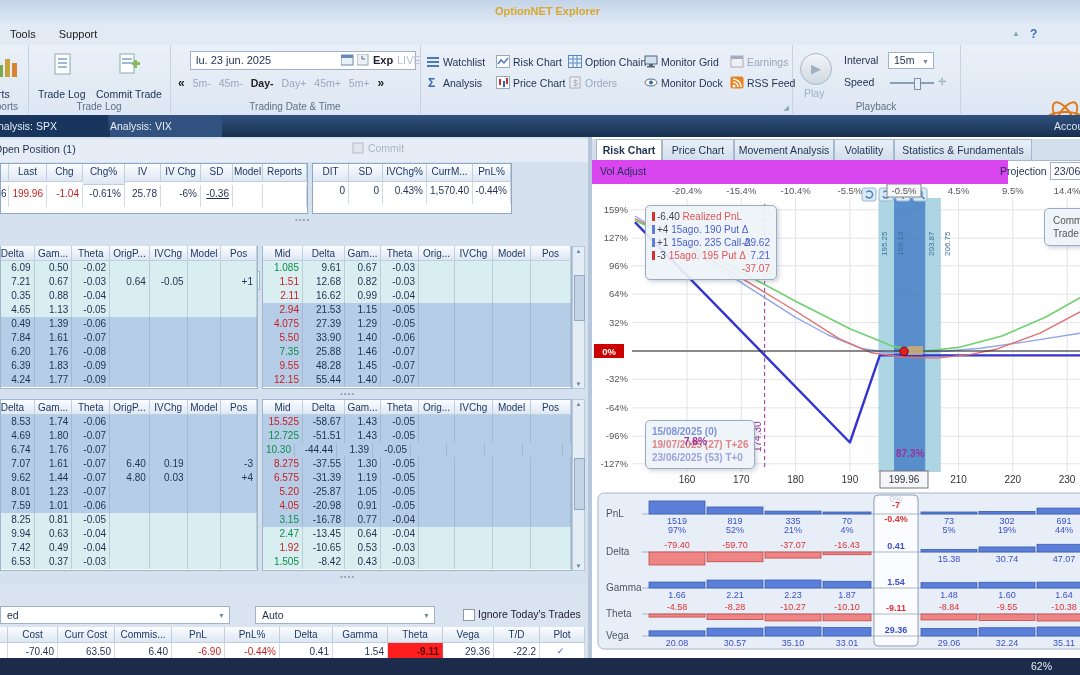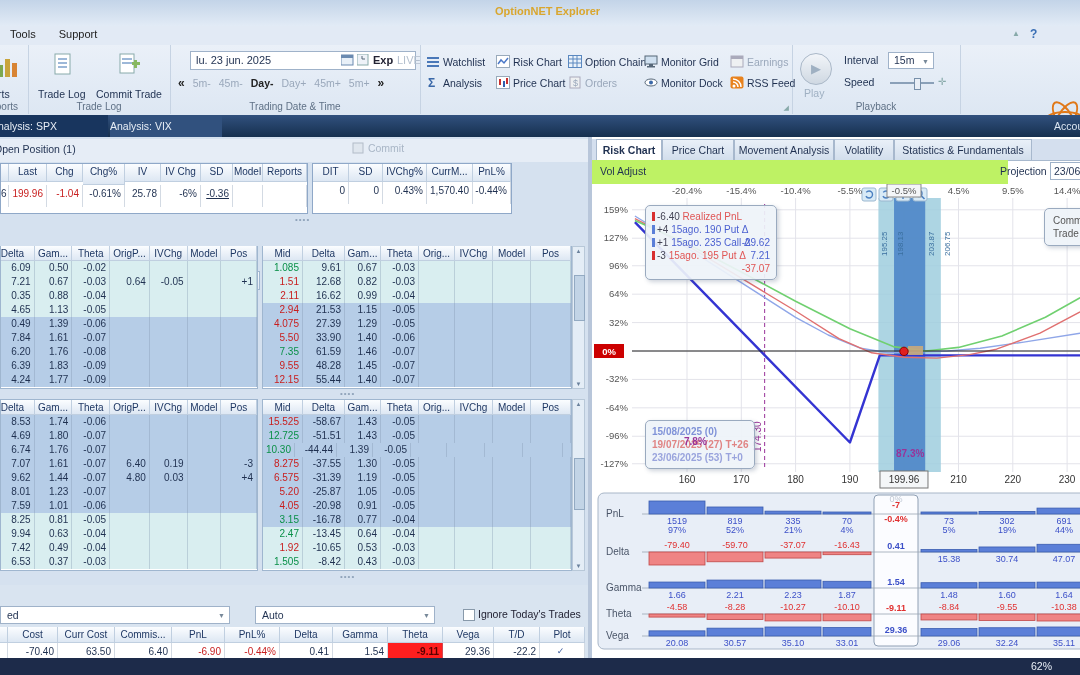--- a/index.html
+++ b/index.html
@@ -72,21 +72,21 @@
   .bot-dd{position:absolute;top:606px;height:18px;background:#fff;border:1px solid #9fb2c9;font-size:10.5px;padding:2px 0 0 6px;box-sizing:border-box;}
   #ignore-box{left:463px;top:609px;width:10px;height:10px;background:#fff;border:1px solid #8899aa;}
   #ignore-label{left:478px;top:608px;font-size:10.5px;color:#223;}
   
   #vsep{left:588px;top:137px;width:4px;height:521px;background:#b8c6da;}
   #rightpanel{left:592px;top:137px;width:488px;height:521px;background:#fff;}
   #rp-tabrow{left:592px;top:139px;width:488px;height:21px;background:#d4dfee;border-bottom:1px solid #a7b8cd;}
   .rtab{position:absolute;top:0;height:21px;box-sizing:border-box;border:1px solid #a7b8cd;border-bottom:none;
       background:linear-gradient(#e9f0f8,#d2deec);font-size:10.5px;text-align:center;padding-top:4px;color:#1f3050;}
   .rtab.active{background:#fff;font-weight:bold;}
-  #voladjrow{left:592px;top:160px;width:416px;height:24px;background:#bef264;}
+  #voladjrow{left:592px;top:160px;width:416px;height:24px;background:#d946ef;}
   #proj-box{left:458px;top:2px;width:40px;height:18px;background:#fff;border:1px solid #9fb2c9;font-size:10.5px;padding:2px 0 0 3px;box-sizing:border-box;position:absolute;}
   .ovbox{position:absolute;background:rgba(238,243,249,.92);border:1px solid #9aaabf;border-radius:5px;
       box-shadow:2px 2px 4px rgba(60,80,110,.25);font-size:10px;padding:4px 6px;}
   .ovrow{white-space:nowrap;line-height:13px;}
   .qbar{display:inline-block;width:3px;height:9px;margin-right:2px;vertical-align:-1px;}
   .purple{color:#993399;font-size:10px;}
   #statusbar{left:0;top:658px;width:1080px;height:17px;background:#1d2b4a;color:#e8eef6;font-size:10.5px;}
   #status-progress{position:absolute;right:28px;top:2px;}
   svg text{font-family:"Liberation Sans",sans-serif;}
 </style>
@@ -483,21 +483,21 @@
           <div class="gc" style="width: 42px; padding-top: 1px;">33.90</div>
           <div class="gc" style="width: 36px; padding-top: 1px;">1.40</div>
           <div class="gc" style="width: 38px; padding-top: 1px;">-0.06</div>
           <div class="gc" style="width: 36px; padding-top: 1px;"></div>
           <div class="gc" style="width: 38px; padding-top: 1px;"></div>
           <div class="gc" style="width: 38px; padding-top: 1px;"></div>
           <div class="gc" style="width: 40px; padding-top: 1px;"></div>
         </div>
         <div class="grid-r bg-blue" style="height: 14px;">
           <div class="gc c-g" style="width: 40px; padding-top: 1px;">7.35</div>
-          <div class="gc" style="width: 42px; padding-top: 1px;">61.59</div>
+          <div class="gc" style="width: 42px; padding-top: 1px;">25.88</div>
           <div class="gc" style="width: 36px; padding-top: 1px;">1.46</div>
           <div class="gc" style="width: 38px; padding-top: 1px;">-0.07</div>
           <div class="gc" style="width: 36px; padding-top: 1px;"></div>
           <div class="gc" style="width: 38px; padding-top: 1px;"></div>
           <div class="gc" style="width: 38px; padding-top: 1px;"></div>
           <div class="gc" style="width: 40px; padding-top: 1px;"></div>
         </div>
         <div class="grid-r bg-blue" style="height: 14px;">
           <div class="gc c-r" style="width: 40px; padding-top: 1px;">9.55</div>
           <div class="gc" style="width: 42px; padding-top: 1px;">48.28</div>

